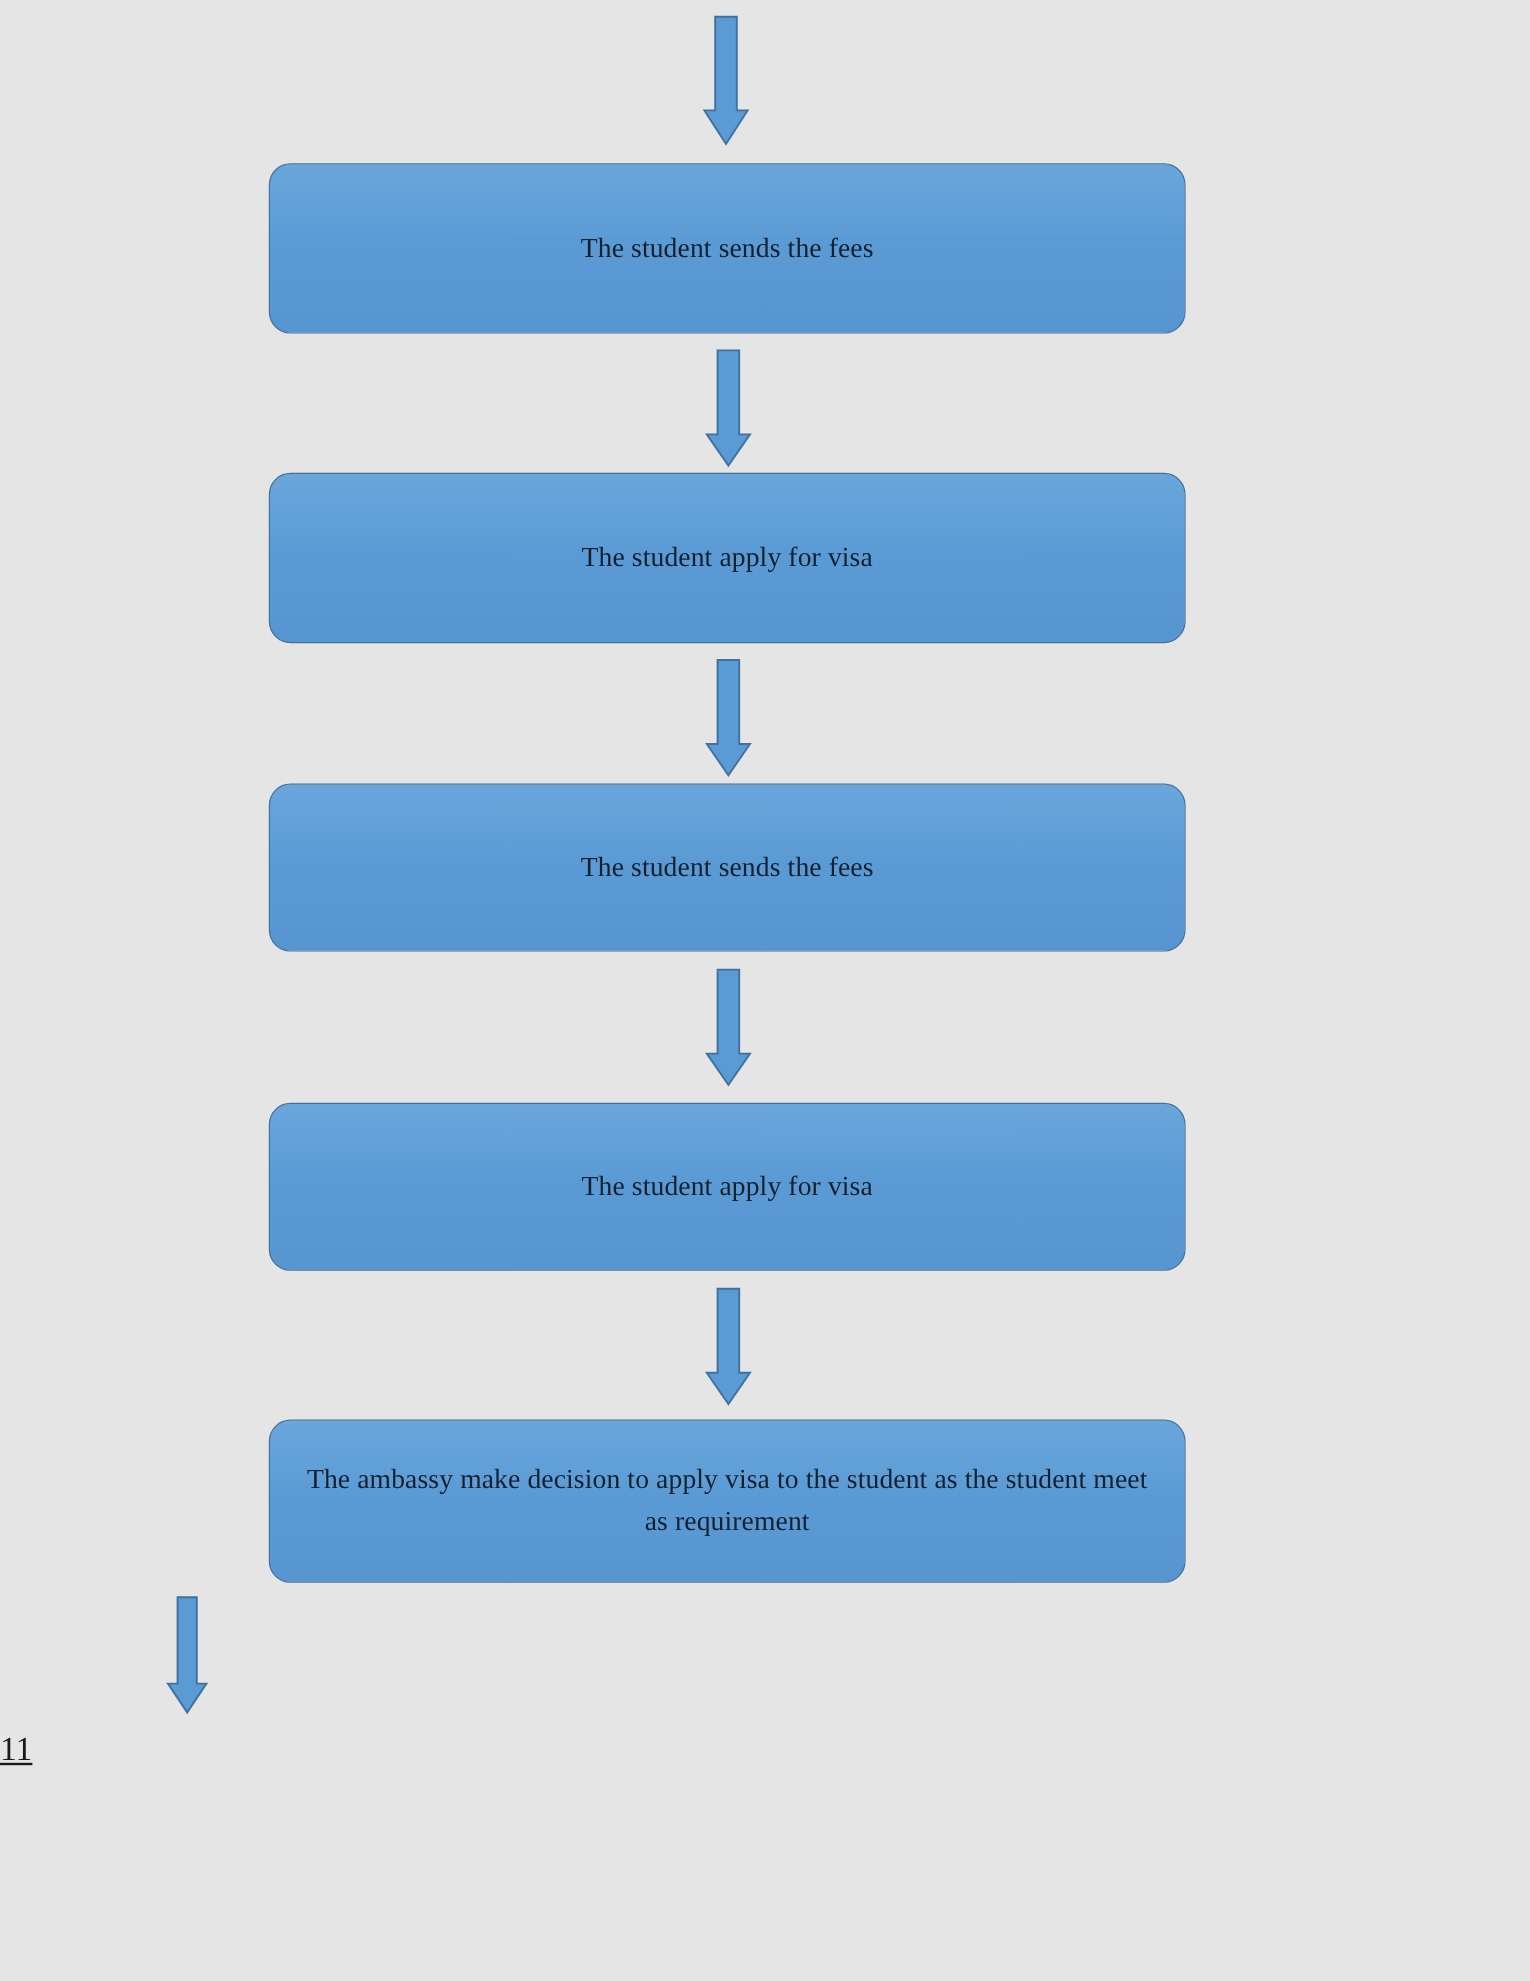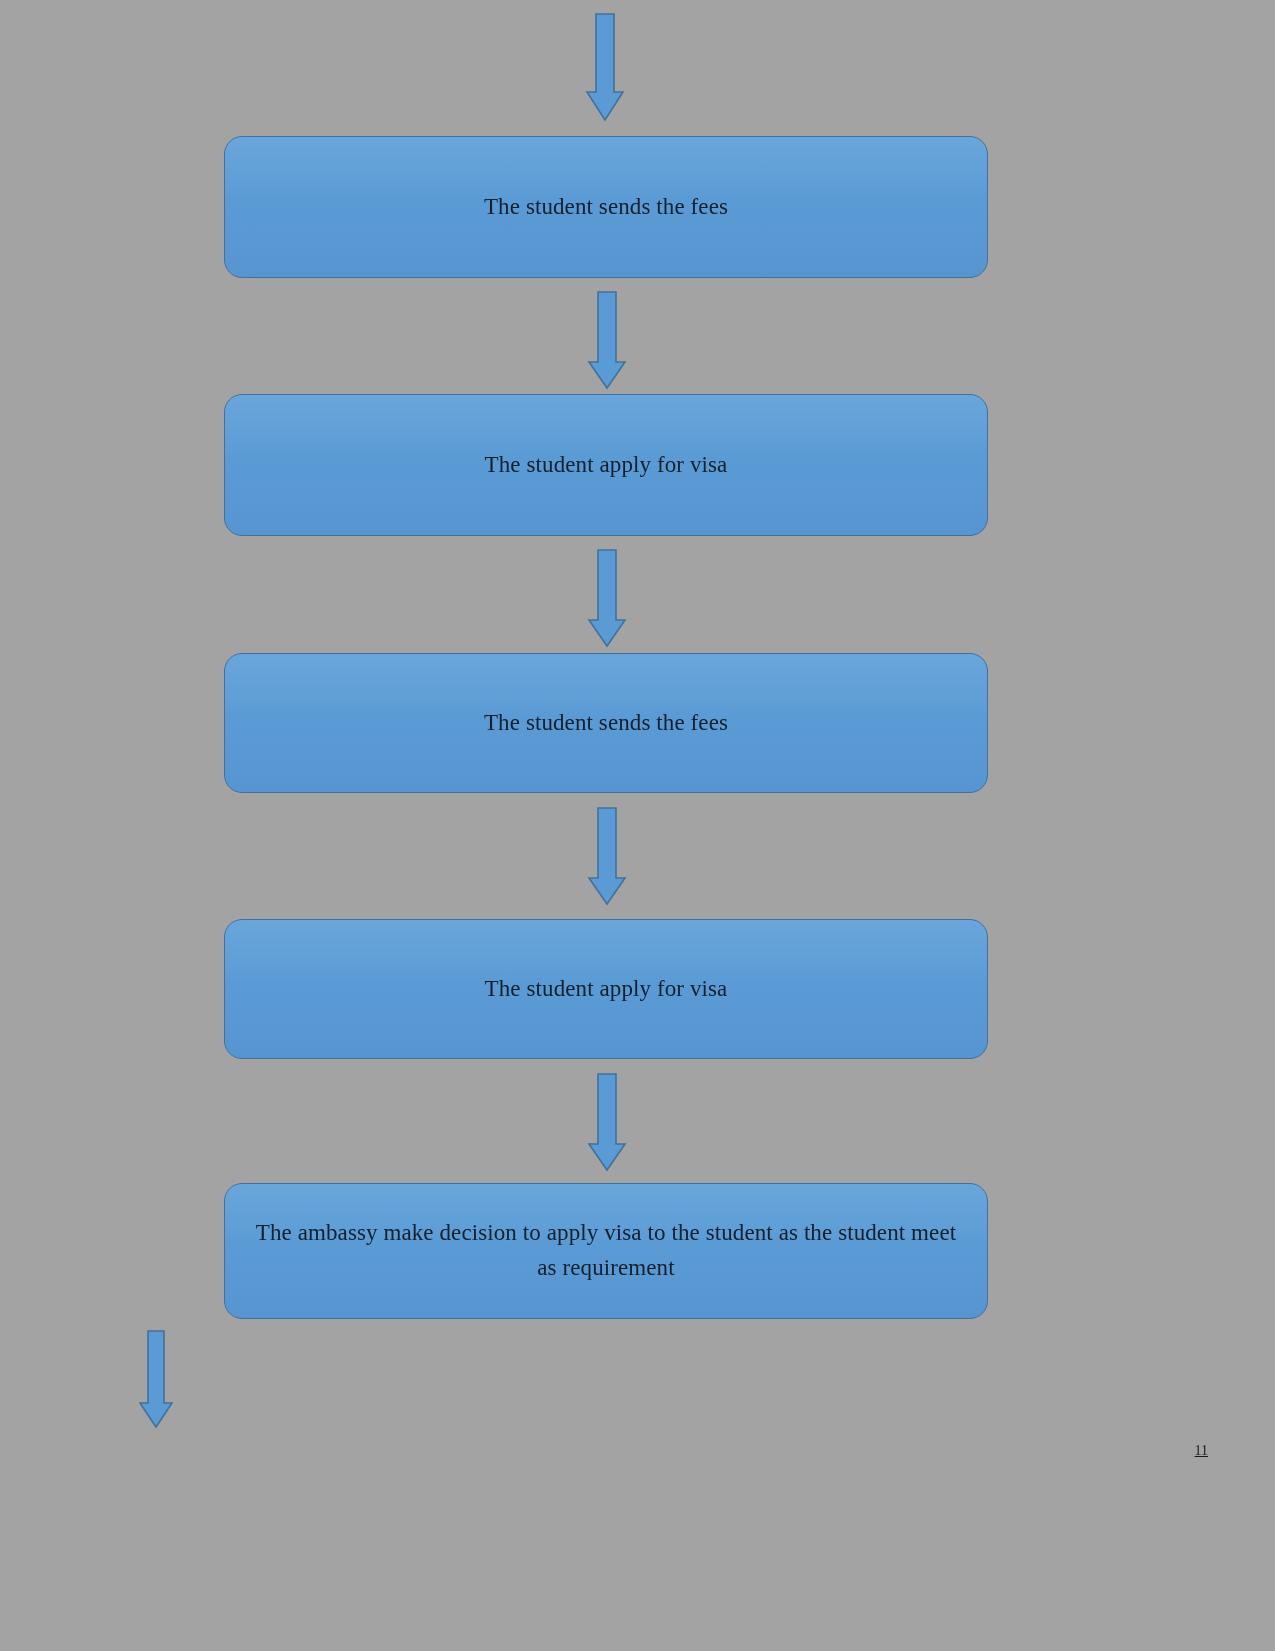--- a/index.html
+++ b/index.html
@@ -14,21 +14,21 @@
     font-family: "Liberation Serif", "DejaVu Serif", serif;
     overflow: hidden;
   }
 
   #page {
     position: absolute;
     left: 0;
     top: 0;
     width: 1275px;
     height: 1651px;
-    background: #a3a3a3;
+    background: #e5e5e5;
   }
 
   
   .proc-box {
     position: absolute;
     box-sizing: border-box;
     background: #5b9bd5;
     background: linear-gradient(to bottom, #6aa6db 0%, #5b9bd5 45%, #5795d0 100%);
     border: 1px solid #41719c;
     border-radius: 18px;
@@ -54,22 +54,22 @@
   .arrow-down svg {
     display: block;
     width: 100%;
     height: 100%;
     overflow: visible;
   }
 
   
   .page-number {
     position: absolute;
-    text-align: right;
-    font-size: 14px;
+    text-align: left;
+    font-size: 28px;
     color: #1a1a1a;
     text-decoration: underline;
   }
 </style>
 </head>
 <body>
 
 <div id="page">
 
   <div class="arrow-down" style="left:586px; top:14px; width:38px; height:108px;">

